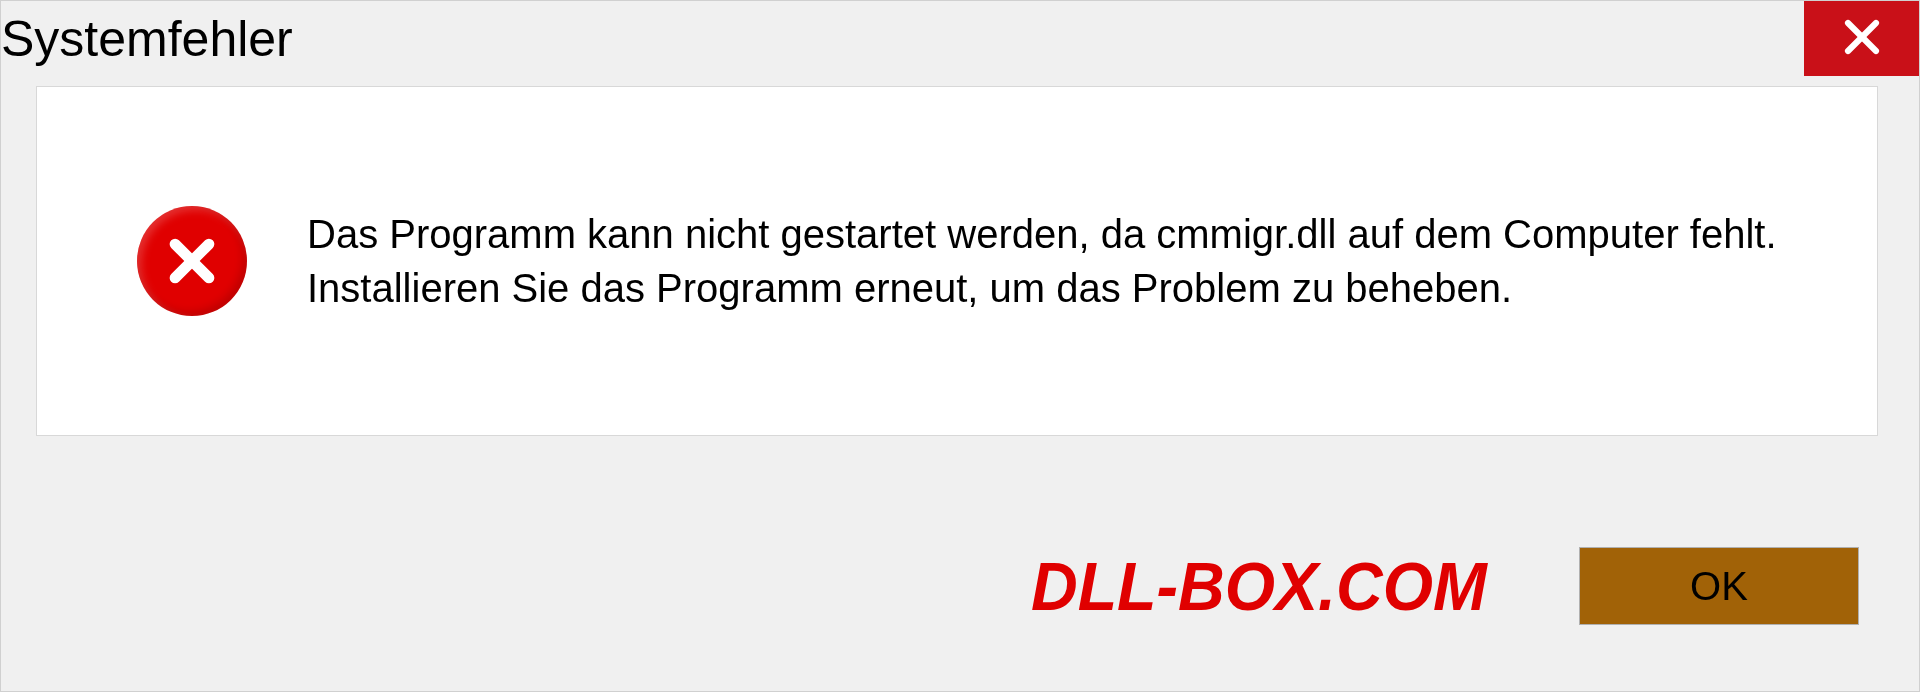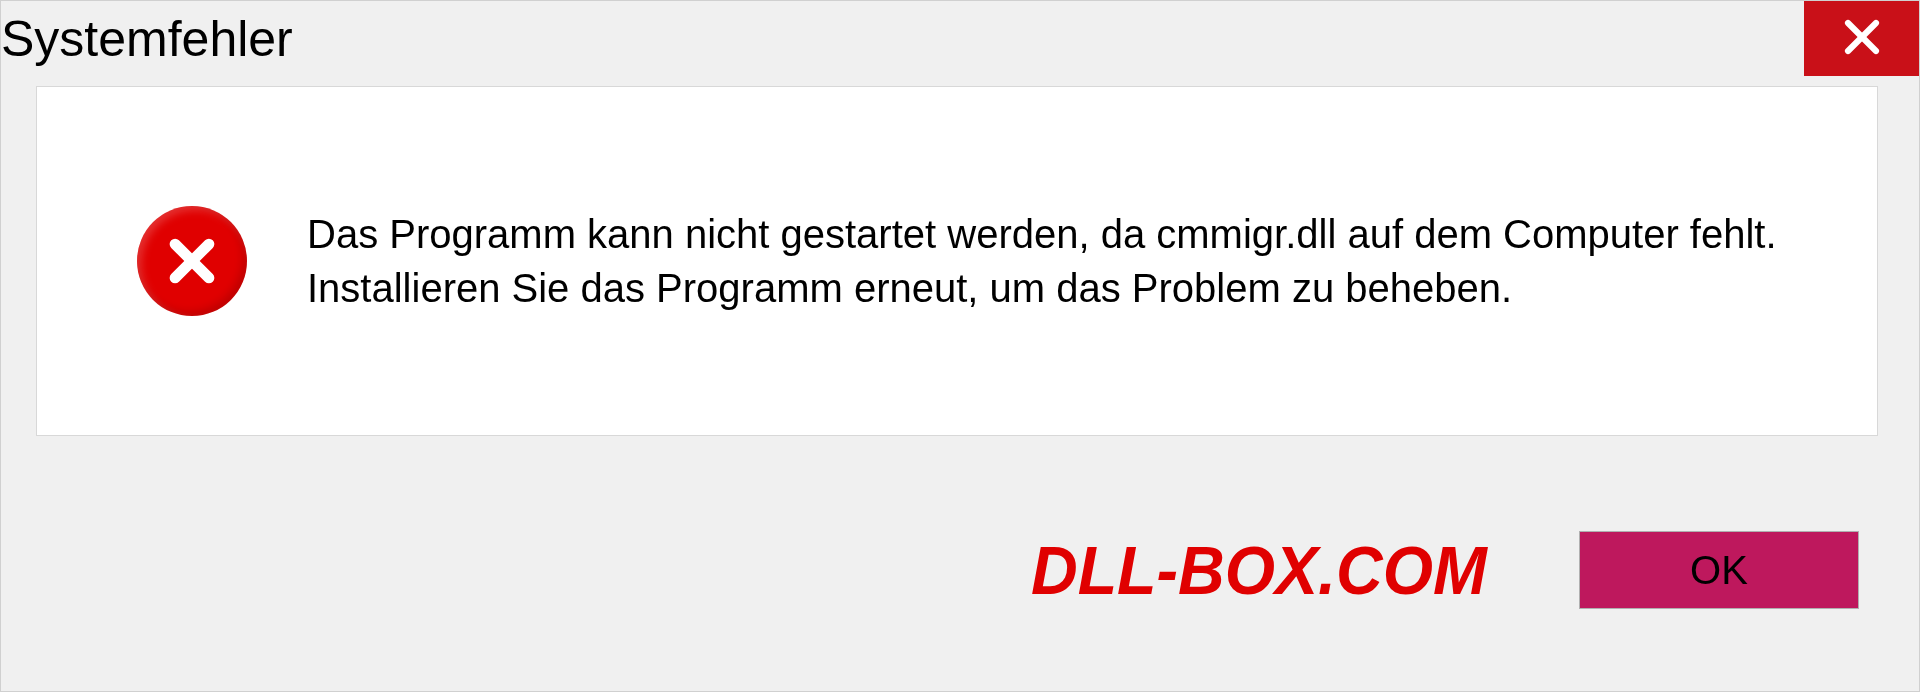--- a/index.html
+++ b/index.html
@@ -92,21 +92,21 @@
     
     .error-message {
       font-size: 40px;
       color: #000000;
       line-height: 1.35;
       font-weight: 400;
     }
     
     .footer {
       position: absolute;
-      bottom: 16px;
+      bottom: 0;
       left: 0;
       right: 0;
       height: 210px;
       display: flex;
       align-items: center;
       justify-content: flex-end;
       padding: 0 60px;
       gap: 80px;
     }
     
@@ -116,21 +116,21 @@
       color: #e00000;
       font-family: Arial, sans-serif;
       letter-spacing: 0px;
       font-style: italic;
       transform: scaleX(0.95);
     }
     
     .ok-button {
       width: 280px;
       height: 78px;
-      background: #be185d;
+      background: #a16207;
       border: 1px solid #b0b0b0;
       display: flex;
       align-items: center;
       justify-content: center;
       font-size: 40px;
       color: #000000;
       cursor: pointer;
       font-family: "Segoe UI", Arial, sans-serif;
     }
   </style>

